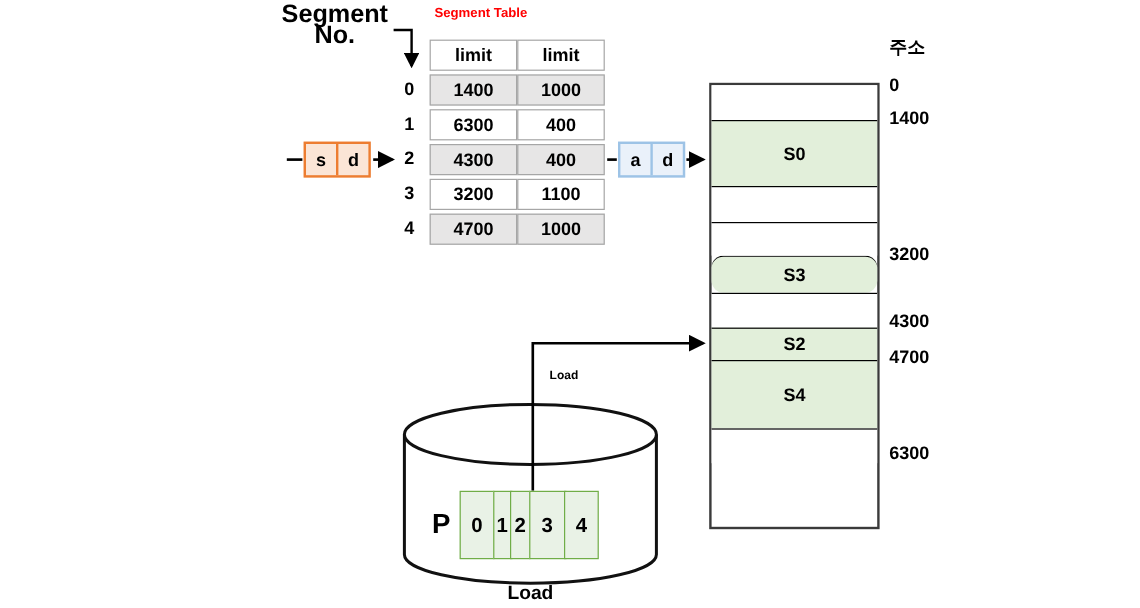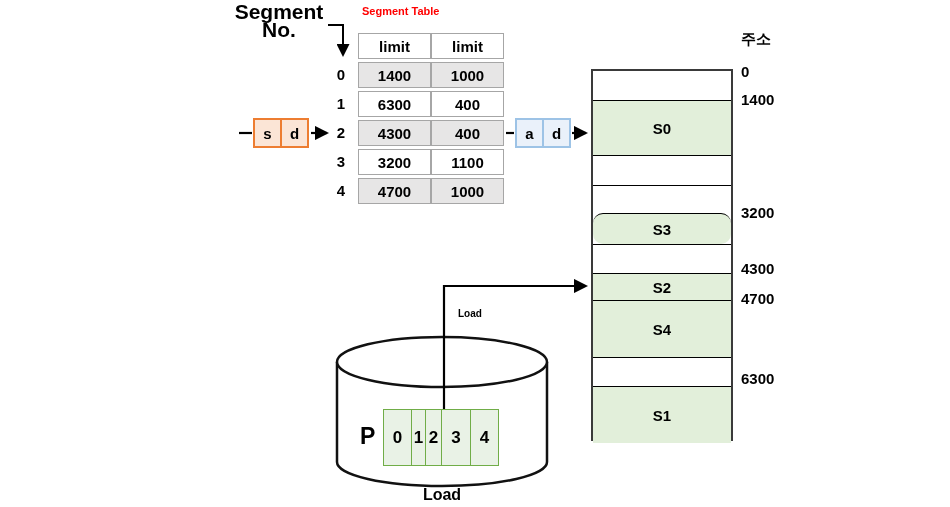--- a/index.html
+++ b/index.html
@@ -189,23 +189,20 @@
       </div>
 
       <div class="mem-region" style="top: 229px; height: 57px; background: rgb(226, 239, 218);">
         <span class="mem-label">S4</span>
       </div>
 
       <div class="mem-region" style="top: 286px; height: 29px; background: rgb(255, 255, 255);">
         <span class="mem-label"></span>
       </div>
 
-      <div class="mem-region" style="top: 315px; height: 57px; background: rgb(226, 239, 218);">
-        <span class="mem-label">S1</span>
-      </div>
     </div>
 
   <div class="abs addr-axis">주소</div>
 
   <div class="abs addr-labels">
 
       <div class="addr-label" style="top: 2px;">0</div>
 
       <div class="addr-label" style="top: 30px;">1400</div>
 

